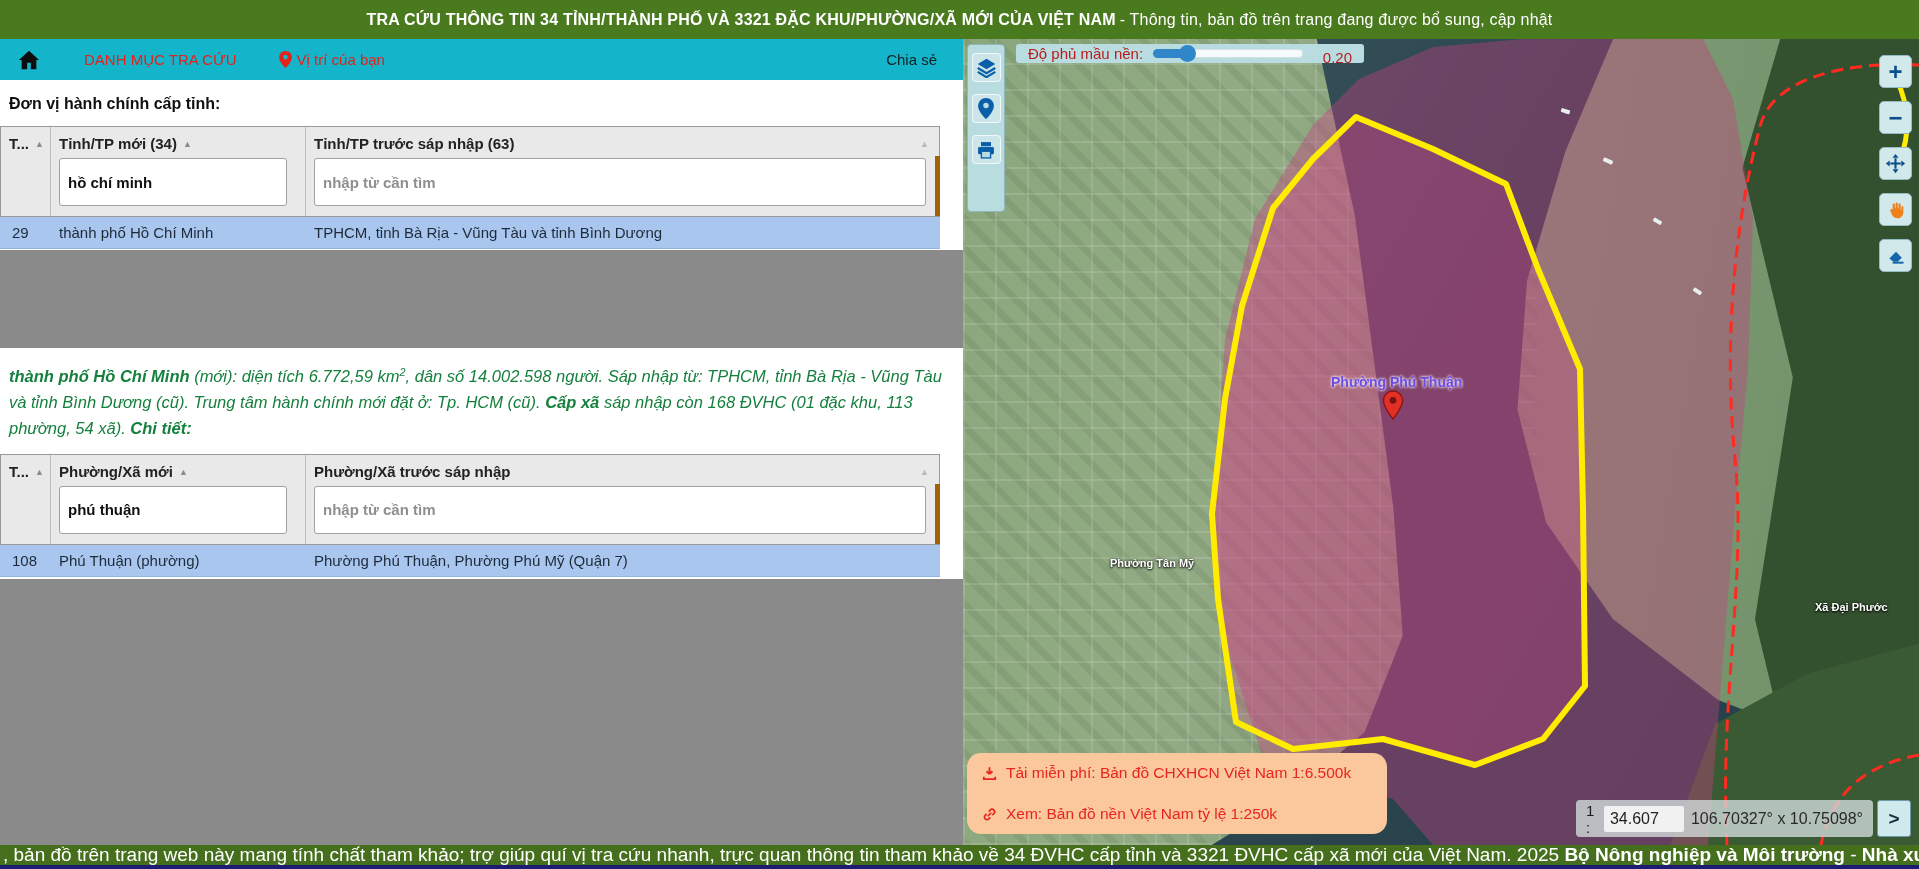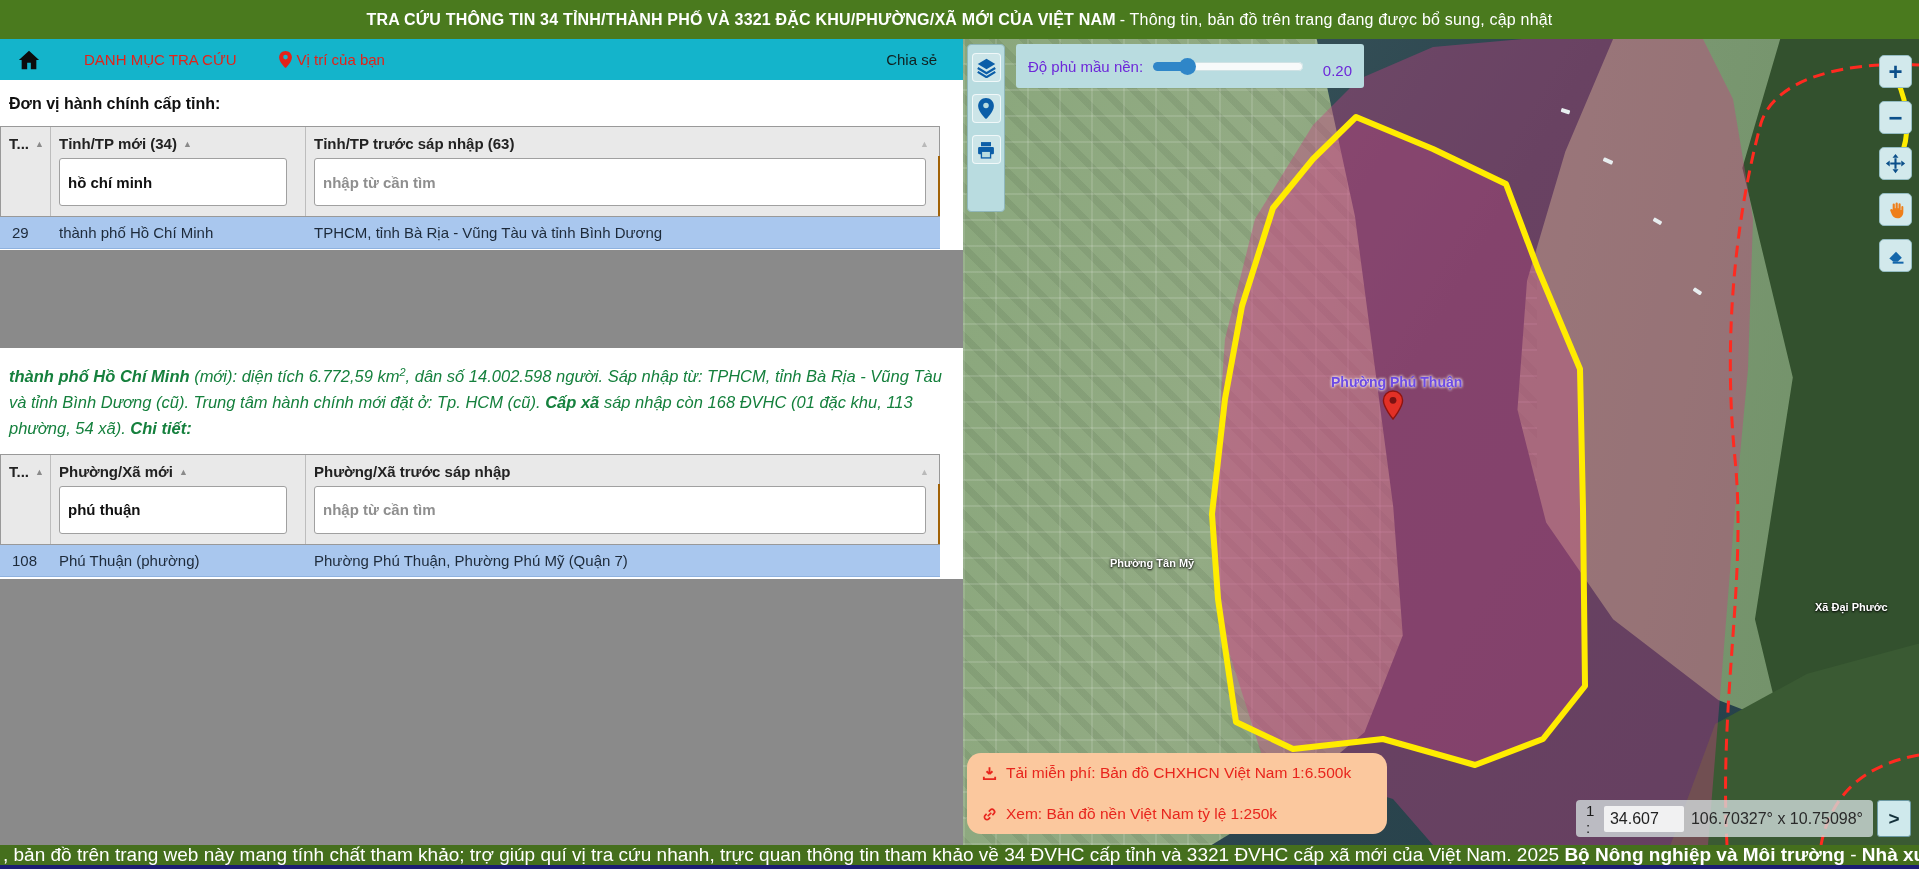--- a/index.html
+++ b/index.html
@@ -27,21 +27,21 @@
   .dtable { width:940px; margin-top:13px; flex:none; font-size:15px; color:#222; border-top:1px solid #999; }
   .thead, .tfilter, .trow { display:grid; grid-template-columns:51px 255px 634px; }
   .thead { background:#e9e9e9; }
   .thead > div { padding:8px 8px 4px 8px; font-weight:bold; color:#222; border-right:1px solid #bdbdbd; position:relative; white-space:nowrap; overflow:hidden; cursor:pointer; }
   .thead > div:last-child { border-right:1px solid #999; }
   .thead > div:first-child { border-left:1px solid #999; }
   .sort-a { font-size:9px; color:#8a8a8a; margin-left:6px; vertical-align:2px; }
   .sort-a.right { position:absolute; right:10px; top:12px; color:#b9b9b9; }
   .tfilter { background:#e9e9e9; border-bottom:1px solid #999; }
   .tfilter > div { padding:2px 8px 10px 8px; border-right:1px solid #bdbdbd; }
-  .tfilter > div:last-child { border-right:2px solid #a16207; }
+  .tfilter > div:last-child { border-right:5px solid #a16207; }
   .tfilter > div:first-child { border-left:1px solid #999; }
   .tfilter input { height:48px; border:1px solid #a0a0a0; border-radius:3px; padding:0 8px;
     font-family:"Liberation Sans",sans-serif; font-size:15px; font-weight:bold; color:#111; outline:none; }
   .tfilter input::placeholder { color:#8f8f8f; font-weight:bold; }
   .in-new { width:228px; } .in-old { width:612px; }
   .trow { background:#a9c7ee; border-bottom:1px solid #8fb2df; cursor:pointer; }
   .trow > div { padding:7px 8px; color:#1d2a3a; white-space:nowrap; overflow:hidden; }
   .trow .cid { text-align:left; padding-left:12px; }
 
   .grayfill { width:963px; background:#8a8a8a; flex:none; }
@@ -76,23 +76,23 @@
   .lbl-tanmy { left:147px; top:518px; }
   .lbl-daiphuoc { left:852px; top:562px; }
 
   .left-tools { position:absolute; left:4px; top:5px; width:38px; height:168px;
     background:#b9dce0; border:1px solid #8fb7bc; border-radius:4px;
     display:flex; flex-direction:column; align-items:center; gap:12px; padding-top:8px; }
   .tool-tile { width:29px; height:29px; border:1px solid rgba(255,255,255,.7);
     background:rgba(255,255,255,.28); border-radius:4px; display:flex; align-items:center;
     justify-content:center; color:#0b5ea8; cursor:pointer; }
 
-  .opacity-ctl { position:absolute; left:53px; top:5px; width:348px; height:44px;
+  .opacity-ctl { position:absolute; left:53px; top:5px; width:348px; height:19px;
     background:#b9dce0; border-radius:3px; display:flex; align-items:center; gap:10px;
-    padding:0 12px; font-size:15px; color:#6d28d9; }
+    padding:0 12px; font-size:15px; color:#b91c1c; }
   .slider { position:relative; width:150px; height:9px; background:#f7fafa; border-radius:5px;
     box-shadow:inset 0 0 0 1px #cfe2e4; cursor:pointer; }
   .slider-fill { position:absolute; left:0; top:0; height:9px; width:34px; background:#2f86c8; border-radius:5px 0 0 5px; }
   .slider-thumb { position:absolute; left:26px; top:-4px; width:17px; height:17px; background:#2f86c8; border-radius:50%; }
   .opacity-val { margin-left:auto;margin-top:8px; }
 
   .right-tools { position:absolute; right:7px; top:16px; display:flex; flex-direction:column; gap:13px; }
   .rt-btn { width:33px; height:33px; background:#d2e9ec; border:1px solid #94bcc2; border-radius:5px;
     display:flex; align-items:center; justify-content:center; cursor:pointer;
     color:#0b4f8a; font-size:24px; font-weight:bold; line-height:1; }

